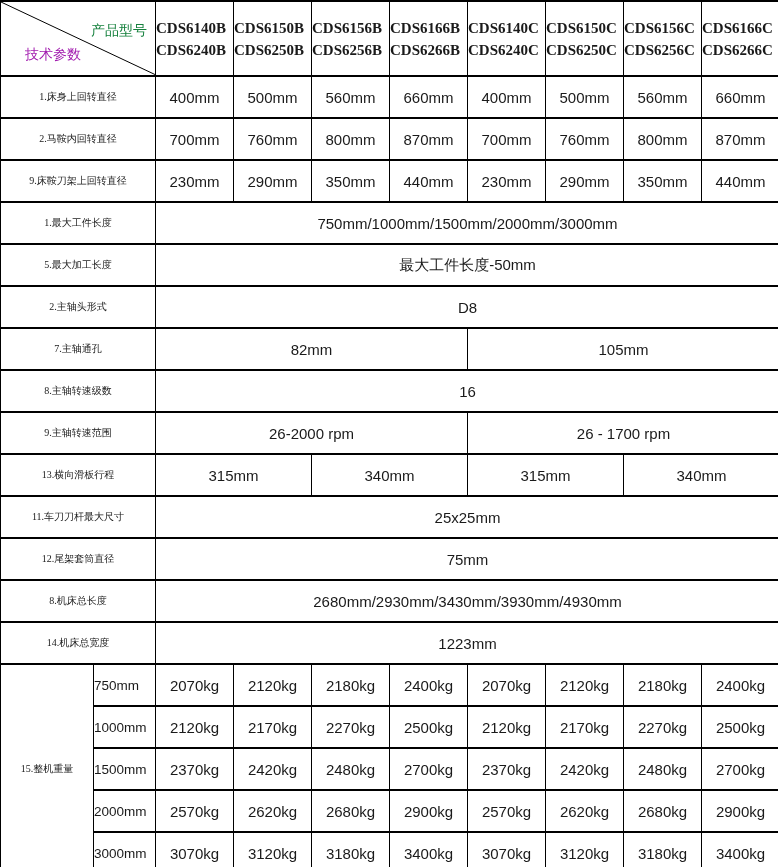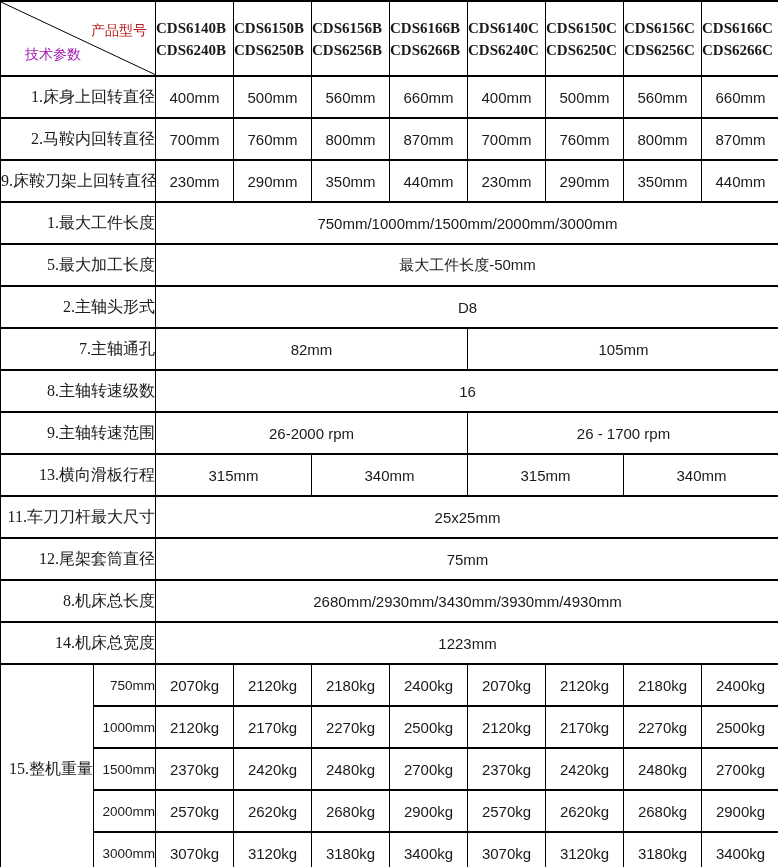--- a/index.html
+++ b/index.html
@@ -36,46 +36,46 @@
   }
   th.corner{
     position:relative;
     vertical-align:top;
     font-weight:normal;
   }
   th.corner .diag{position:absolute;left:0;top:0;}
   th.corner .tr-label{
     position:absolute;top:20px;right:8px;
     font-family:Liberation Mono, monospace;
-    font-size:14px;color:#b91c1c;white-space:nowrap;
+    font-size:14px;color:#15803d;white-space:nowrap;
   }
   th.corner .bl-label{
     position:absolute;top:44px;left:24px;
     font-family:"Liberation Serif","DejaVu Serif",serif;
     font-size:14px;color:#a21caf;white-space:nowrap;
   }
   td.label{
     font-family:"Liberation Serif","DejaVu Serif",serif;
-    font-size:16px;
-    text-align:right;
+    font-size:10px;
+    text-align:center;
     padding-left:7px;
     color:#000;
     white-space:nowrap;
   }
   td.val{
     font-family:"Liberation Sans","DejaVu Sans",sans-serif;
     font-size:15px;
     text-align:center;
     color:#222;
     white-space:nowrap;
   }
   td.sublen{
     font-family:"Liberation Sans","DejaVu Sans",sans-serif;
     font-size:13.5px;
-    text-align:right;
+    text-align:left;
     color:#222;
     white-space:nowrap;
   }
 </style>
 </head>
 <body>
 
 <table class="spec">
   <colgroup>
     <col class="c-lab1">

